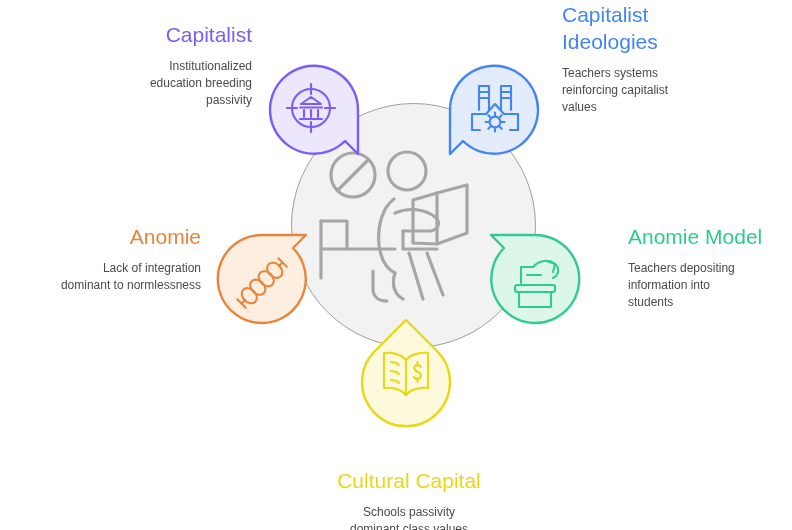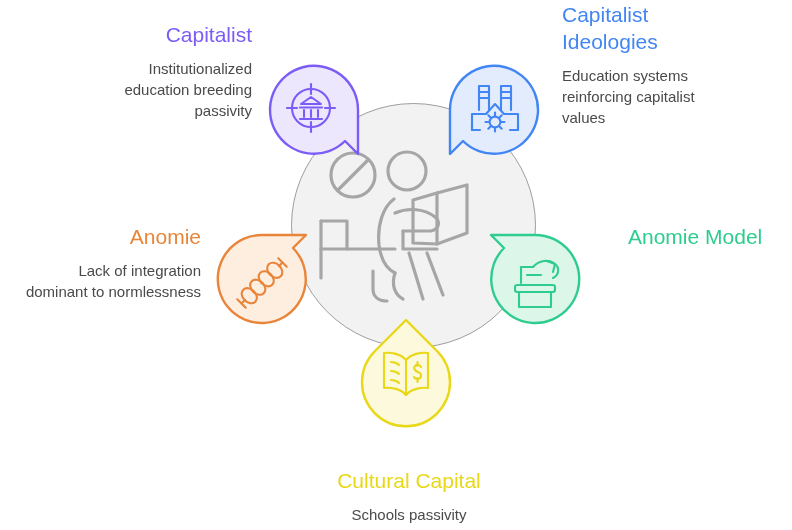--- a/index.html
+++ b/index.html
@@ -58,21 +58,21 @@
     box-sizing: border-box;
   }
   .label .title {
     font-size: 21px;
     line-height: 1.28;
     font-weight: 400;
     margin: 0 0 9px 0;
     white-space: pre-line;
   }
   .label .desc {
-    font-size: 15px;
+    font-size: 12px;
     line-height: 1.42;
     color: #4a4a4a;
     margin: 0;
     white-space: pre-line;
   }
 
   .align-right { text-align: right; }
   .align-left  { text-align: left; }
   .align-center{ text-align: center; margin-top: 24px; }
 
@@ -205,33 +205,36 @@
   <div class="label lbl-deschooling align-right">
     <p class="title" style="color:#7c5cf6">Capitalist</p>
     <p class="desc">Institutionalized
 education breeding
 passivity</p>
   </div>
 
   <div class="label lbl-capitalist align-left">
     <p class="title" style="color:#4285f4">Capitalist
 Ideologies</p>
-    <p class="desc">Education systems
+    <p class="desc">Teachers systems
 reinforcing capitalist
 values</p>
   </div>
 
   <div class="label lbl-anomie align-right">
     <p class="title" style="color:#e8853a">Anomie</p>
     <p class="desc">Lack of integration
 dominant to normlessness</p>
   </div>
 
   <div class="label lbl-banking align-left">
     <p class="title" style="color:#2ecc8f">Anomie Model</p>
+    <p class="desc">Teachers depositing
+information into
+students</p>
   </div>
 
   <div class="label lbl-cultural align-center">
     <p class="title" style="color:#e8d818">Cultural Capital</p>
     <p class="desc">Schools passivity
 dominant class values</p>
   </div>
 
 </div>
 

